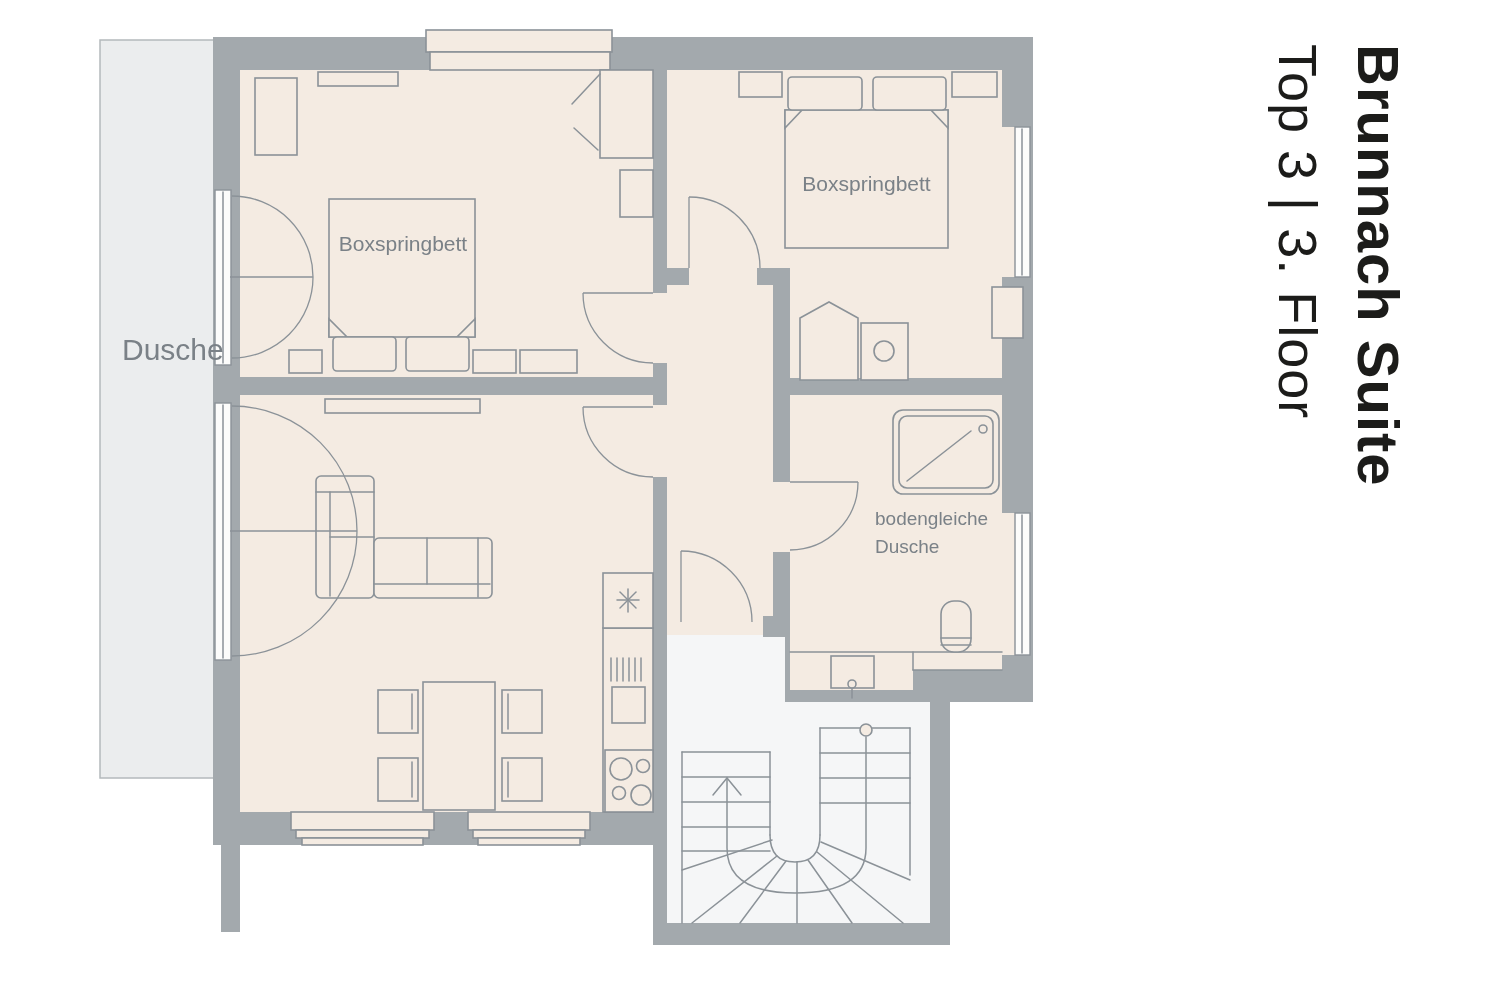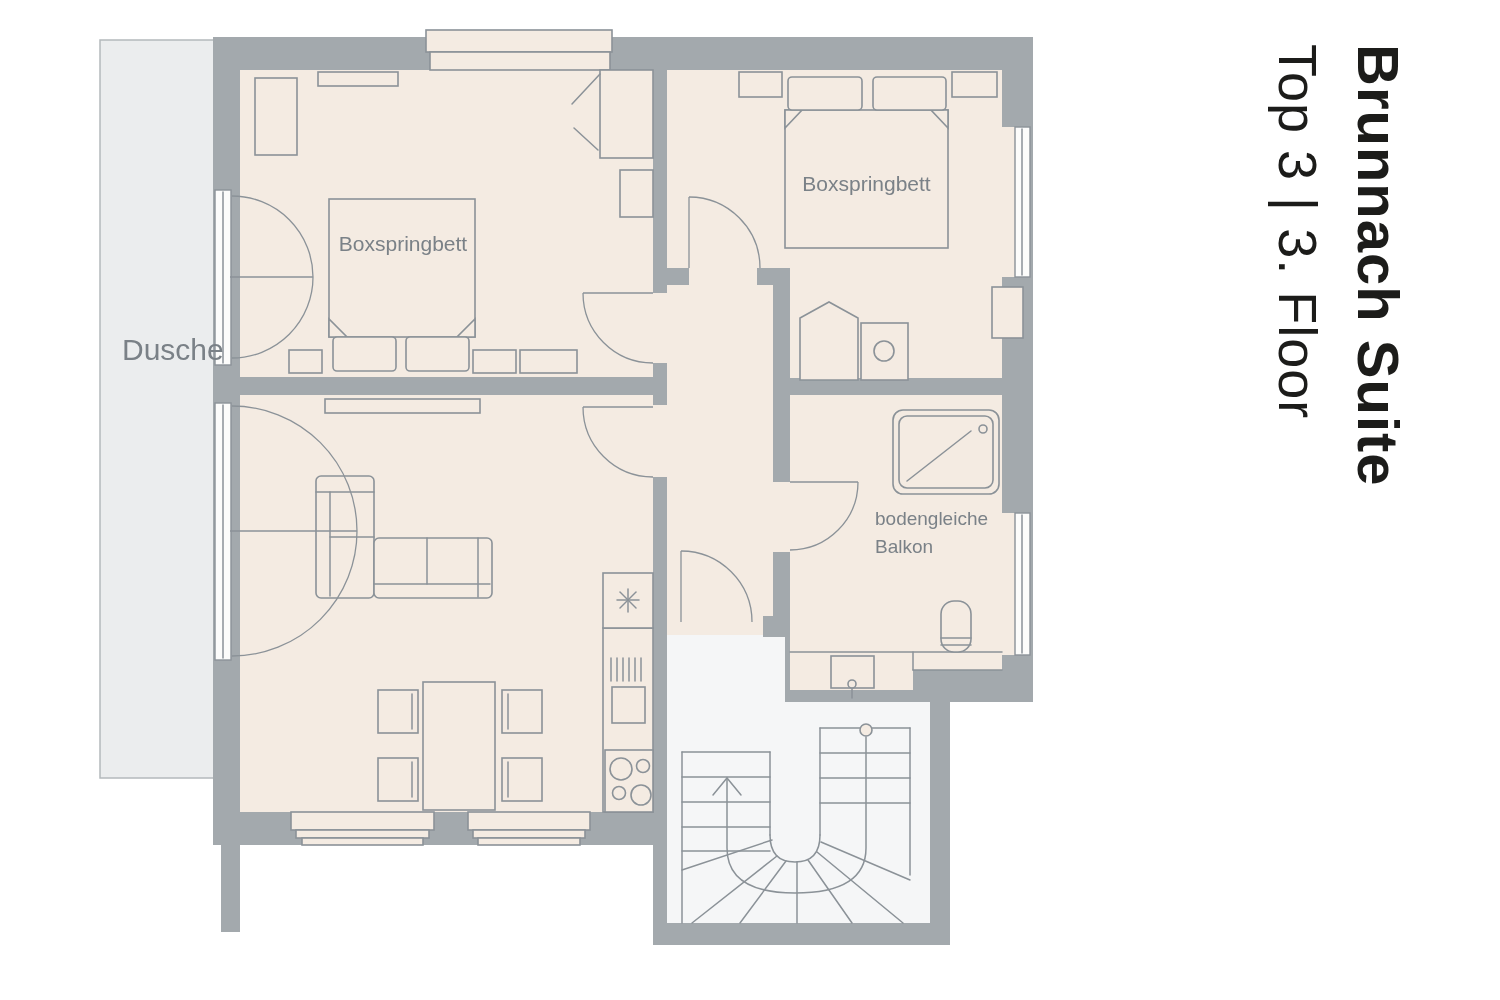--- a/index.html
+++ b/index.html
@@ -277,20 +277,20 @@
       <path class="stair-ln" d="M713,795 L727,778 L741,795"></path>
       <circle class="fu" cx="866" cy="730" r="6"></circle>
     </g>
   </g>
 </svg>
 
   <div class="plan-label lbl-balcony">Dusche</div>
   <div class="plan-label lbl-bed1">Boxspringbett</div>
   <div class="plan-label lbl-bed2">Boxspringbett</div>
   <div class="plan-label lbl-shower">bodengleiche
-Balkon</div>
+Dusche</div>
 
   <div class="title-block">
     <div class="title-line1">Brunnach Suite</div>
     <div class="title-line2">Top 3 | 3. Floor</div>
   </div>
 
 </div>
 
 </body></html>

